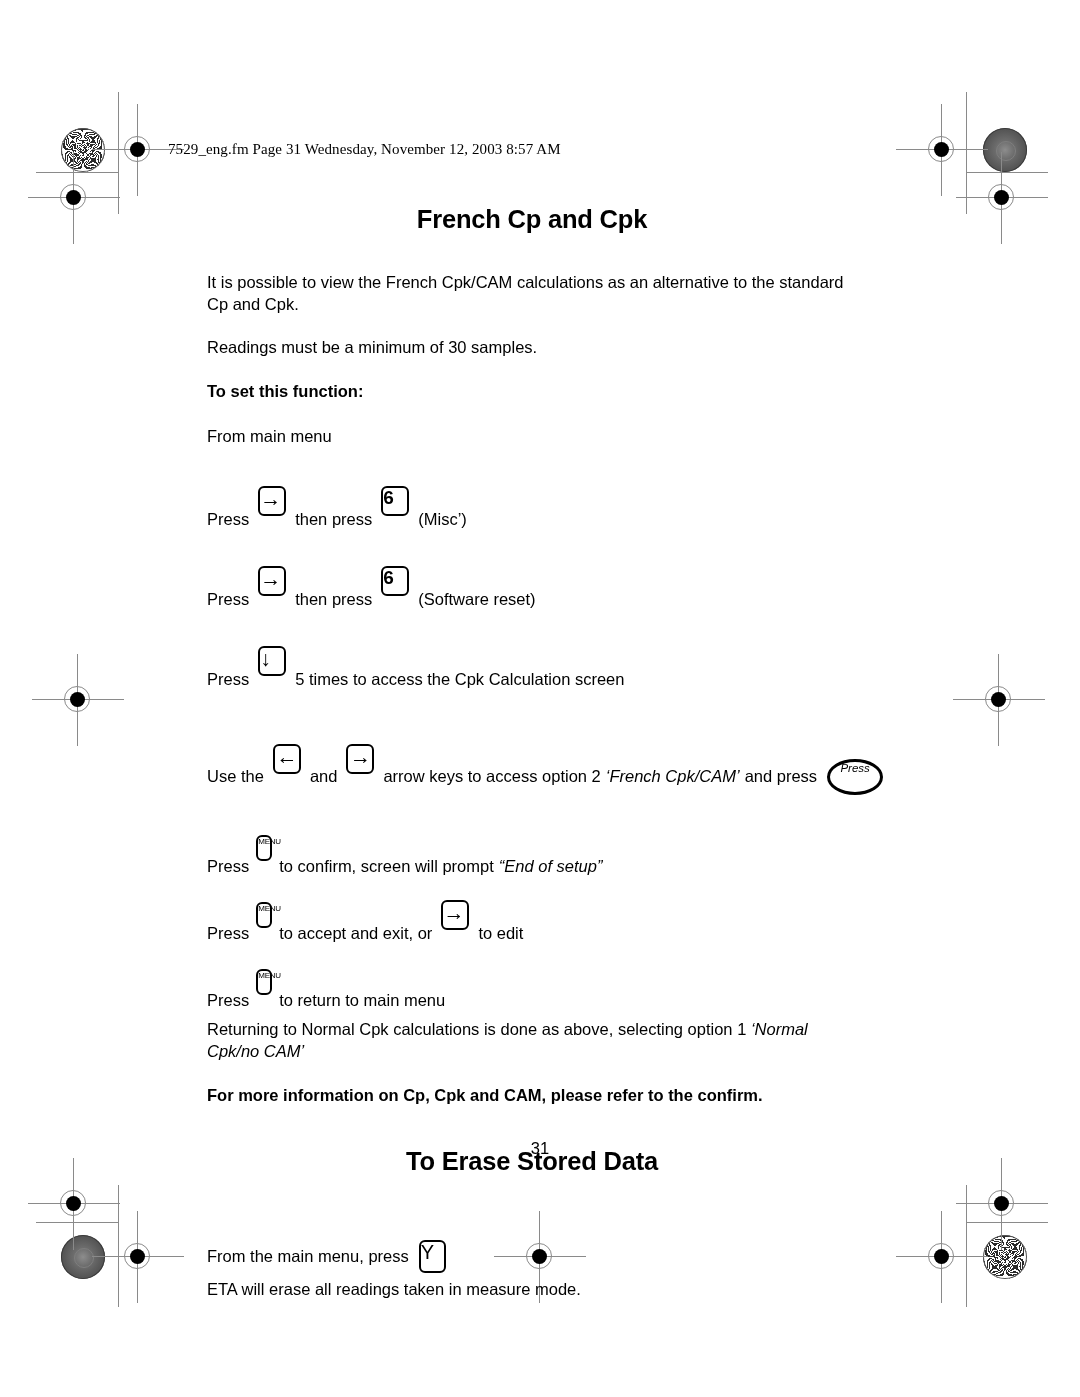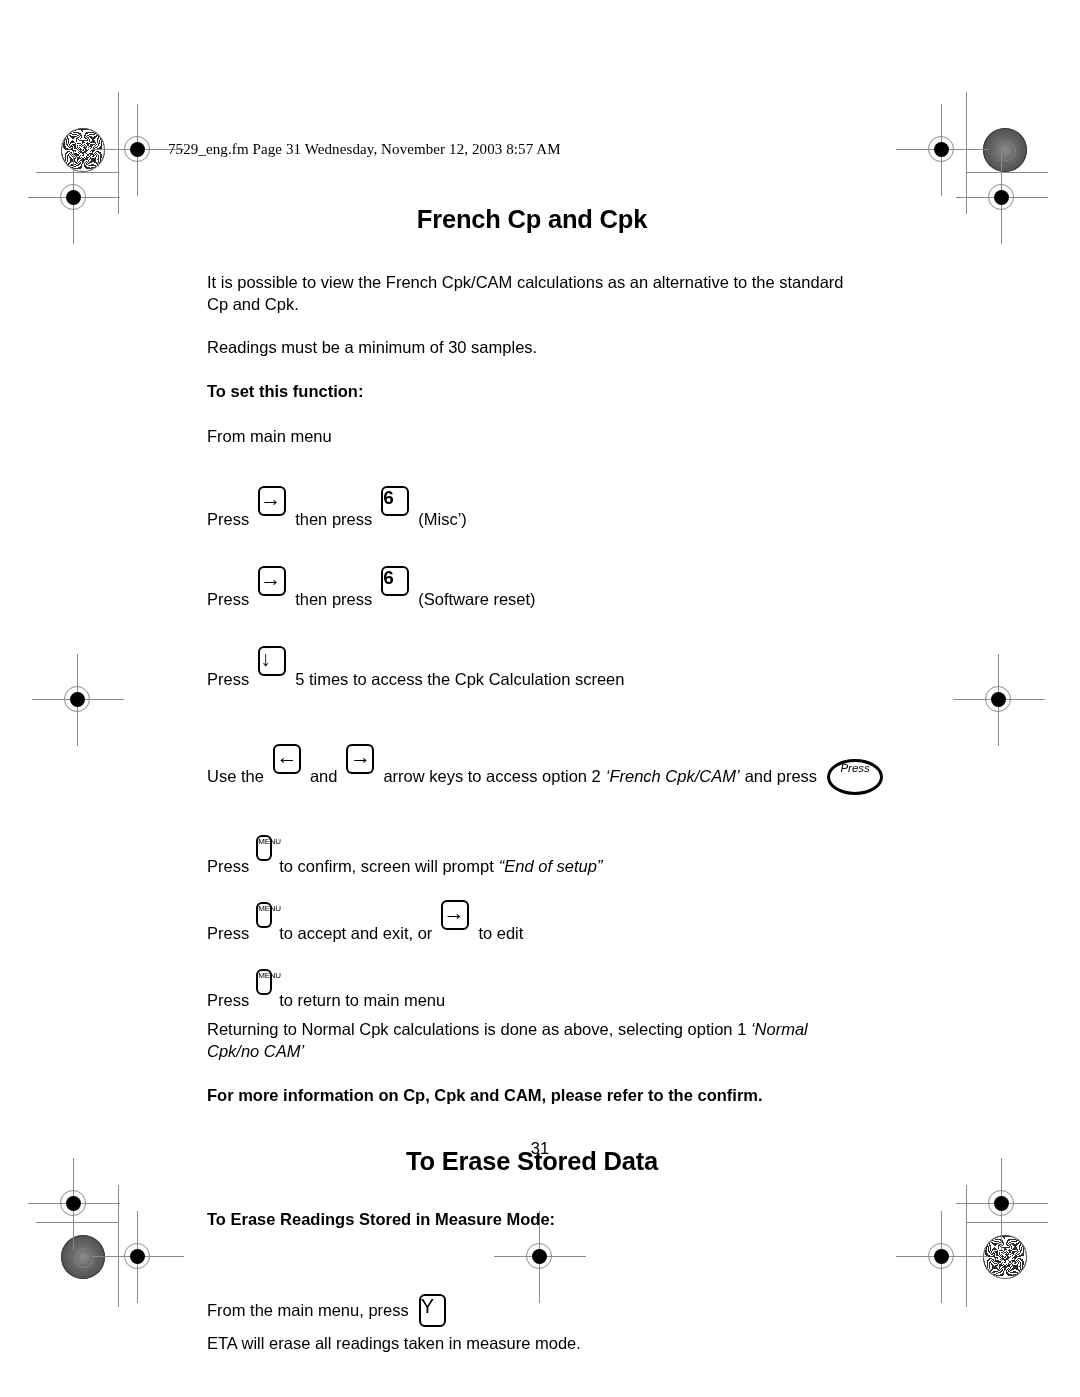--- a/index.html
+++ b/index.html
@@ -353,21 +353,20 @@
 
   <p class="body" style="margin-top:9px;">
     <span>Returning to Normal Cpk calculations is done as above, selecting option 1</span>
     <span class="ital">‘Normal Cpk/no CAM’</span>
   </p>
 
   <p class="body bold" style="margin-top:22px;">For more information on Cp, Cpk and CAM, please refer to the confirm.</p>
 
   <h1 class="section-title" style="margin-top:40px;">To Erase Stored Data</h1>
 
-  <p class="body bold" style="margin-top:33px;">To Erase Readings Stored in Measure Mode:</p>
 
   <div class="keyline" style="margin-top:28px;">
     <span>From the main menu, press</span>
     <span class="key key-tall" style="margin-left:10px;">
       <span>Y</span>
     </span>
   </div>
 
   <p class="body" style="margin-top:6px;">ETA will erase all readings taken in measure mode.</p>
 

